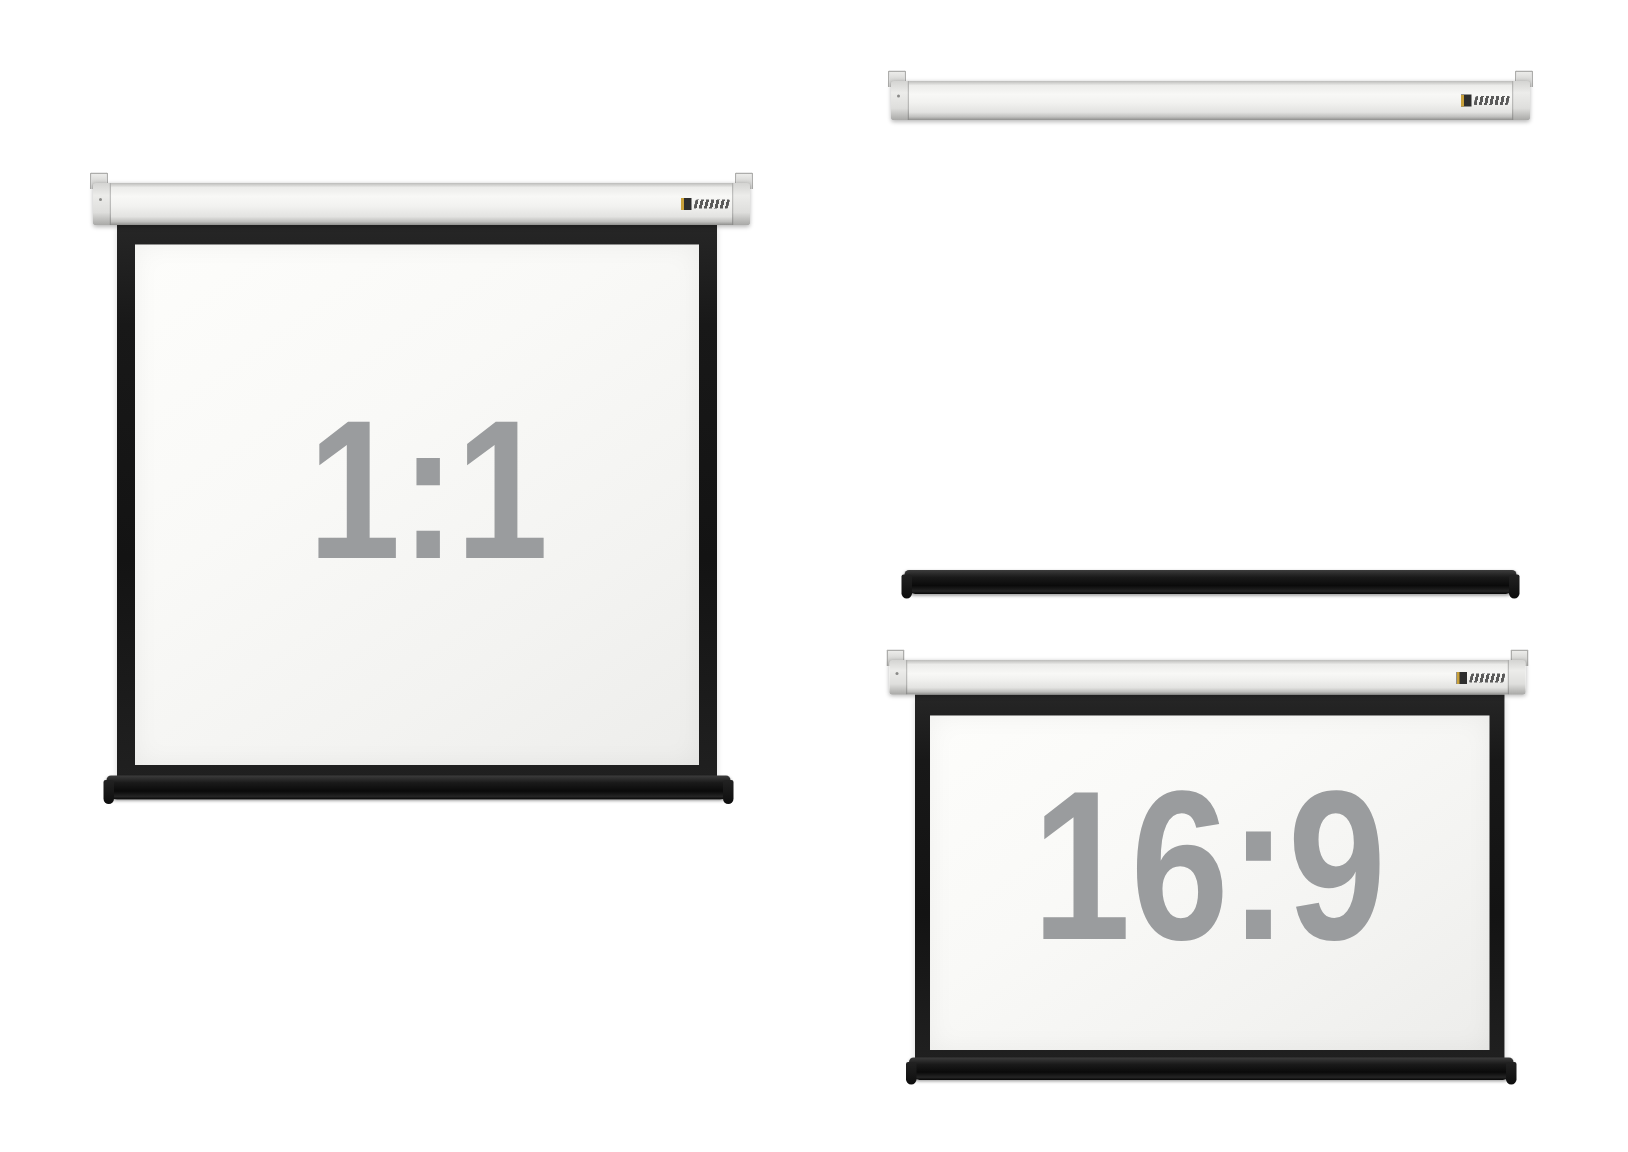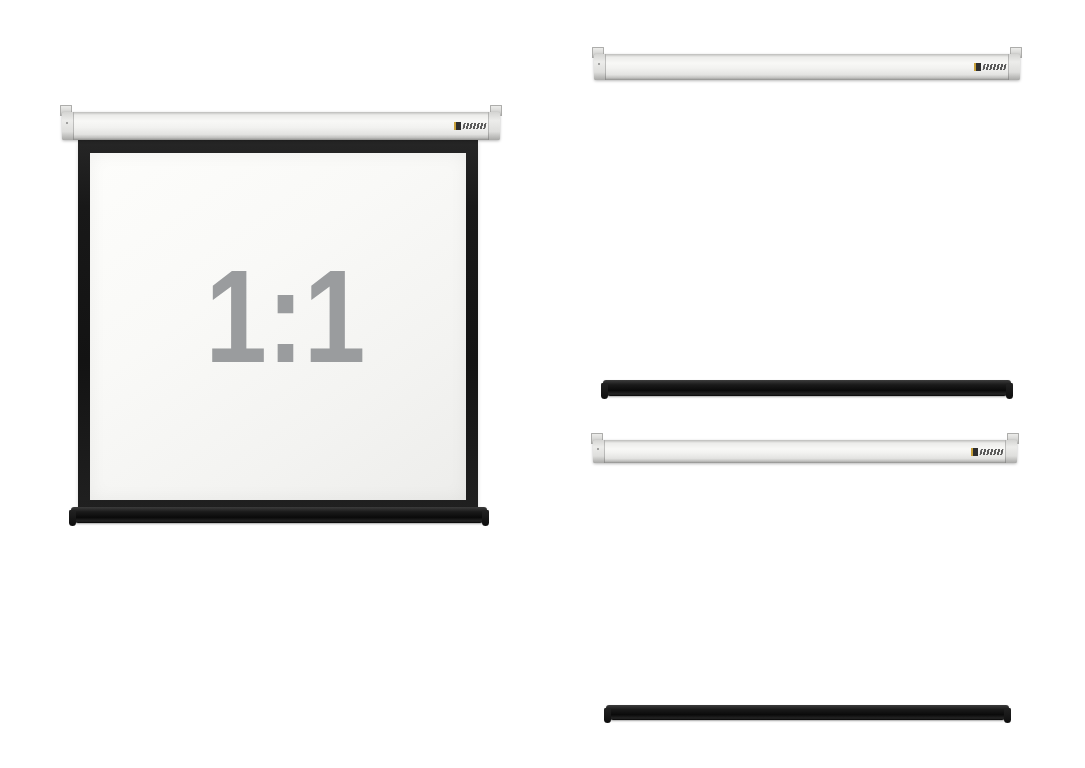--- a/index.html
+++ b/index.html
@@ -106,21 +106,21 @@
   .weightbar::before, .weightbar::after {
     content: ""; position: absolute; top: 3px;
     width: 7px; height: 100%;
     background: linear-gradient(180deg, #222, #0d0d0d);
     border-radius: 2px 2px 5px 5px;
   }
   .weightbar::before { left: -2px; }
   .weightbar::after  { right: -2px; }
 
   
-  .s1 { left: 62px; top: 105px; width: 438px; height: 420px; }
+  .s1 { left: 62px; top: 115px; width: 438px; height: 420px; }
   .s1 .housing   { top: 7px; height: 28px; }
   .s1 .bracket   { top: 0; }
   .s1 .frame     { left: 16px; top: 35px; width: 400px; height: 370px; }
   .s1 .surface   { left: 12px; top: 13px; width: 376px; height: 347px; }
   .s1 .label     { font-size: 132px; transform: translate(7px,-10px) scaleX(0.84); }
   .s1 .weightbar { left: 9px; top: 402px; width: 416px; height: 16px; }
 
   
   .s2 { left: 594px; top: 47px; width: 426px; height: 350px; }
   .s2 .housing   { top: 7px; height: 26px; }
@@ -187,16 +187,21 @@
     <div class="housing">
       <div class="endcap left">
           <span class="screw"></span>
         </div>
       <div class="endcap right"></div>
       <div class="logo">
         <span class="logo-mark"></span>
         <span class="logo-word"></span>
       </div>
     </div>
+    <div class="frame">
+      <div class="surface">
+        <div class="label">16:9</div>
+      </div>
+    </div>
     <div class="weightbar"></div>
   </div>
 
 </div>
 
 </body></html>

